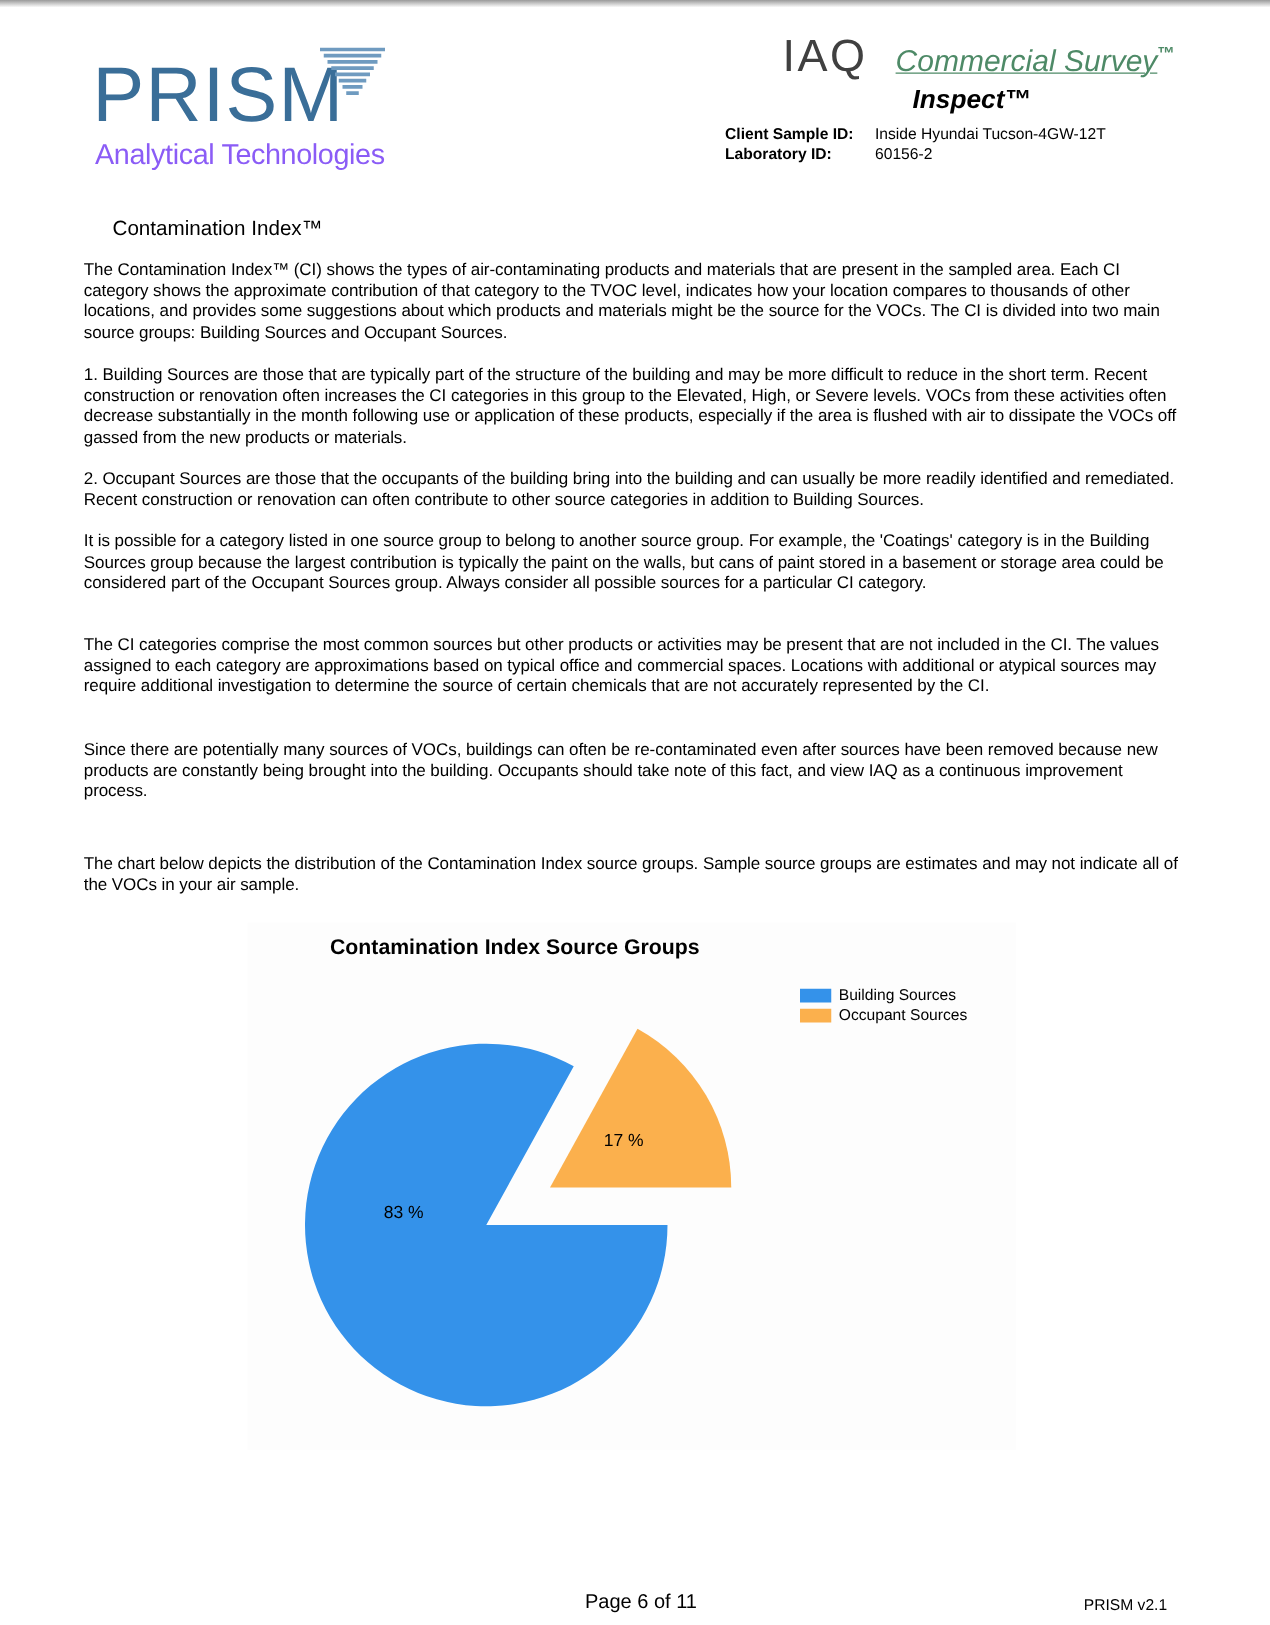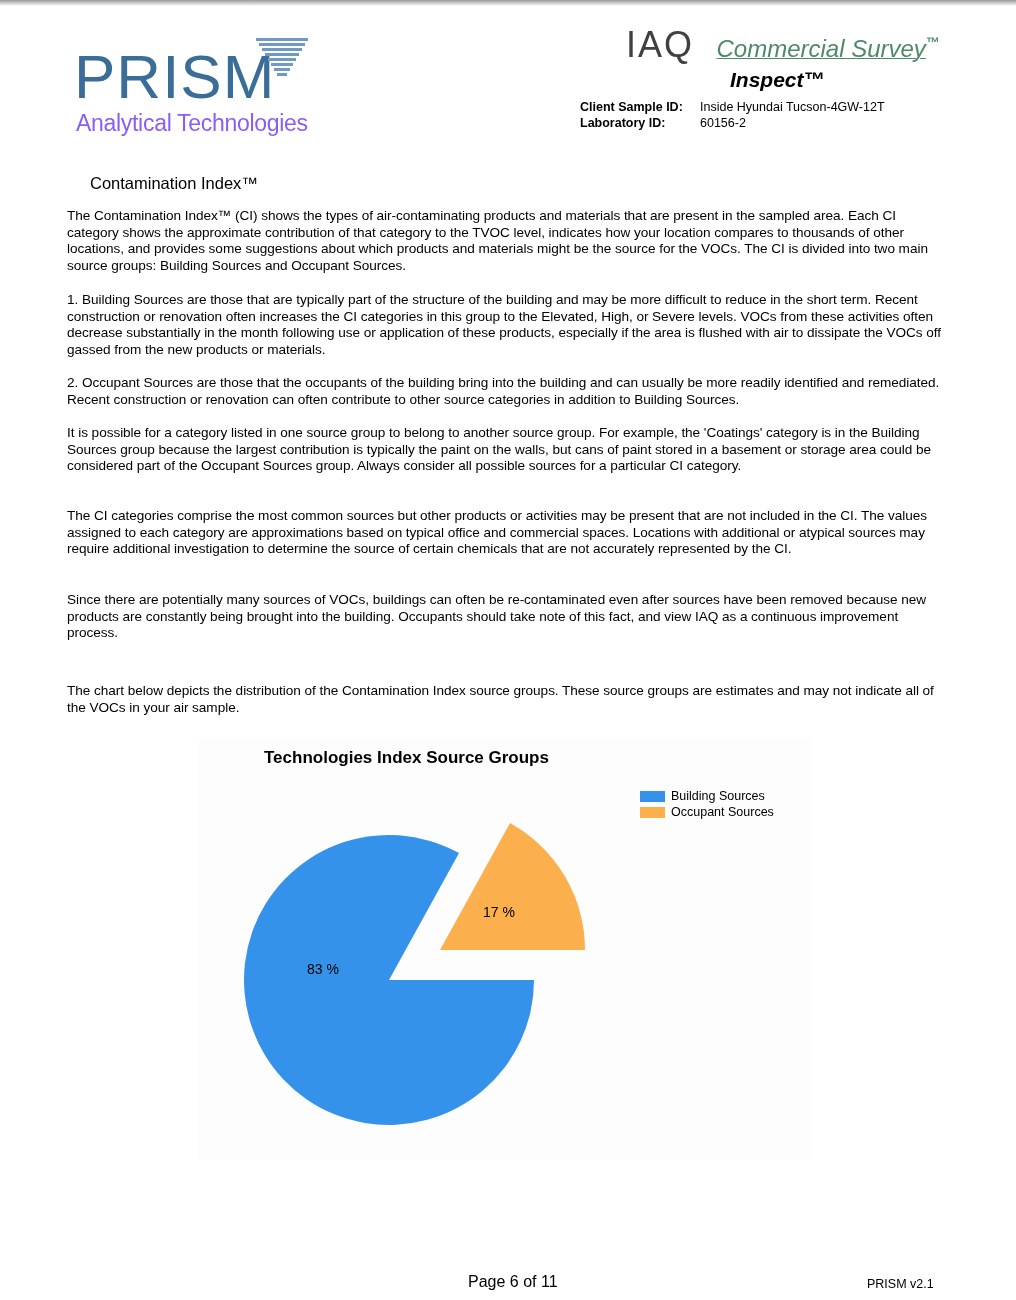--- a/index.html
+++ b/index.html
@@ -94,24 +94,24 @@
   </div>
 </div>
 
 <div class="section-title">Contamination Index™</div>
 <p class="para" style="top:208px">The Contamination Index™ (CI) shows the types of air-contaminating products and materials that are present in the sampled area. Each CI category shows the approximate contribution of that category to the TVOC level, indicates how your location compares to thousands of other locations, and provides some suggestions about which products and materials might be the source for the VOCs. The CI is divided into two main source groups: Building Sources and Occupant Sources.</p>
 <p class="para" style="top:292px">1. Building Sources are those that are typically part of the structure of the building and may be more difficult to reduce in the short term. Recent construction or renovation often increases the CI categories in this group to the Elevated, High, or Severe levels. VOCs from these activities often decrease substantially in the month following use or application of these products, especially if the area is flushed with air to dissipate the VOCs off gassed from the new products or materials.</p>
 <p class="para" style="top:375px">2. Occupant Sources are those that the occupants of the building bring into the building and can usually be more readily identified and remediated. Recent construction or renovation can often contribute to other source categories in addition to Building Sources.</p>
 <p class="para" style="top:425px">It is possible for a category listed in one source group to belong to another source group. For example, the 'Coatings' category is in the Building Sources group because the largest contribution is typically the paint on the walls, but cans of paint stored in a basement or storage area could be considered part of the Occupant Sources group. Always consider all possible sources for a particular CI category.</p>
 <p class="para" style="top:508px">The CI categories comprise the most common sources but other products or activities may be present that are not included in the CI. The values assigned to each category are approximations based on typical office and commercial spaces. Locations with additional or atypical sources may require additional investigation to determine the source of certain chemicals that are not accurately represented by the CI.</p>
 <p class="para" style="top:592px">Since there are potentially many sources of VOCs, buildings can often be re-contaminated even after sources have been removed because new products are constantly being brought into the building. Occupants should take note of this fact, and view IAQ as a continuous improvement process.</p>
-<p class="para" style="top:683px">The chart below depicts the distribution of the Contamination Index source groups. These source groups are estimates and may not indicate all of the VOCs in your air sample.</p>
+<p class="para" style="top:683px">The chart below depicts the distribution of the Contamination Index source groups. Sample source groups are estimates and may not indicate all of the VOCs in your air sample.</p>
 
 <div class="chart-box"></div>
-<div class="chart-title">Technologies Index Source Groups</div>
+<div class="chart-title">Contamination Index Source Groups</div>
 
 <div class="legend">
   <div class="legend-item">
     <span class="legend-swatch" style="background:#3492ea"></span>
     <span>Building Sources</span>
   </div>
   <div class="legend-item">
     <span class="legend-swatch" style="background:#fbb04d"></span>
     <span>Occupant Sources</span>
   </div>

